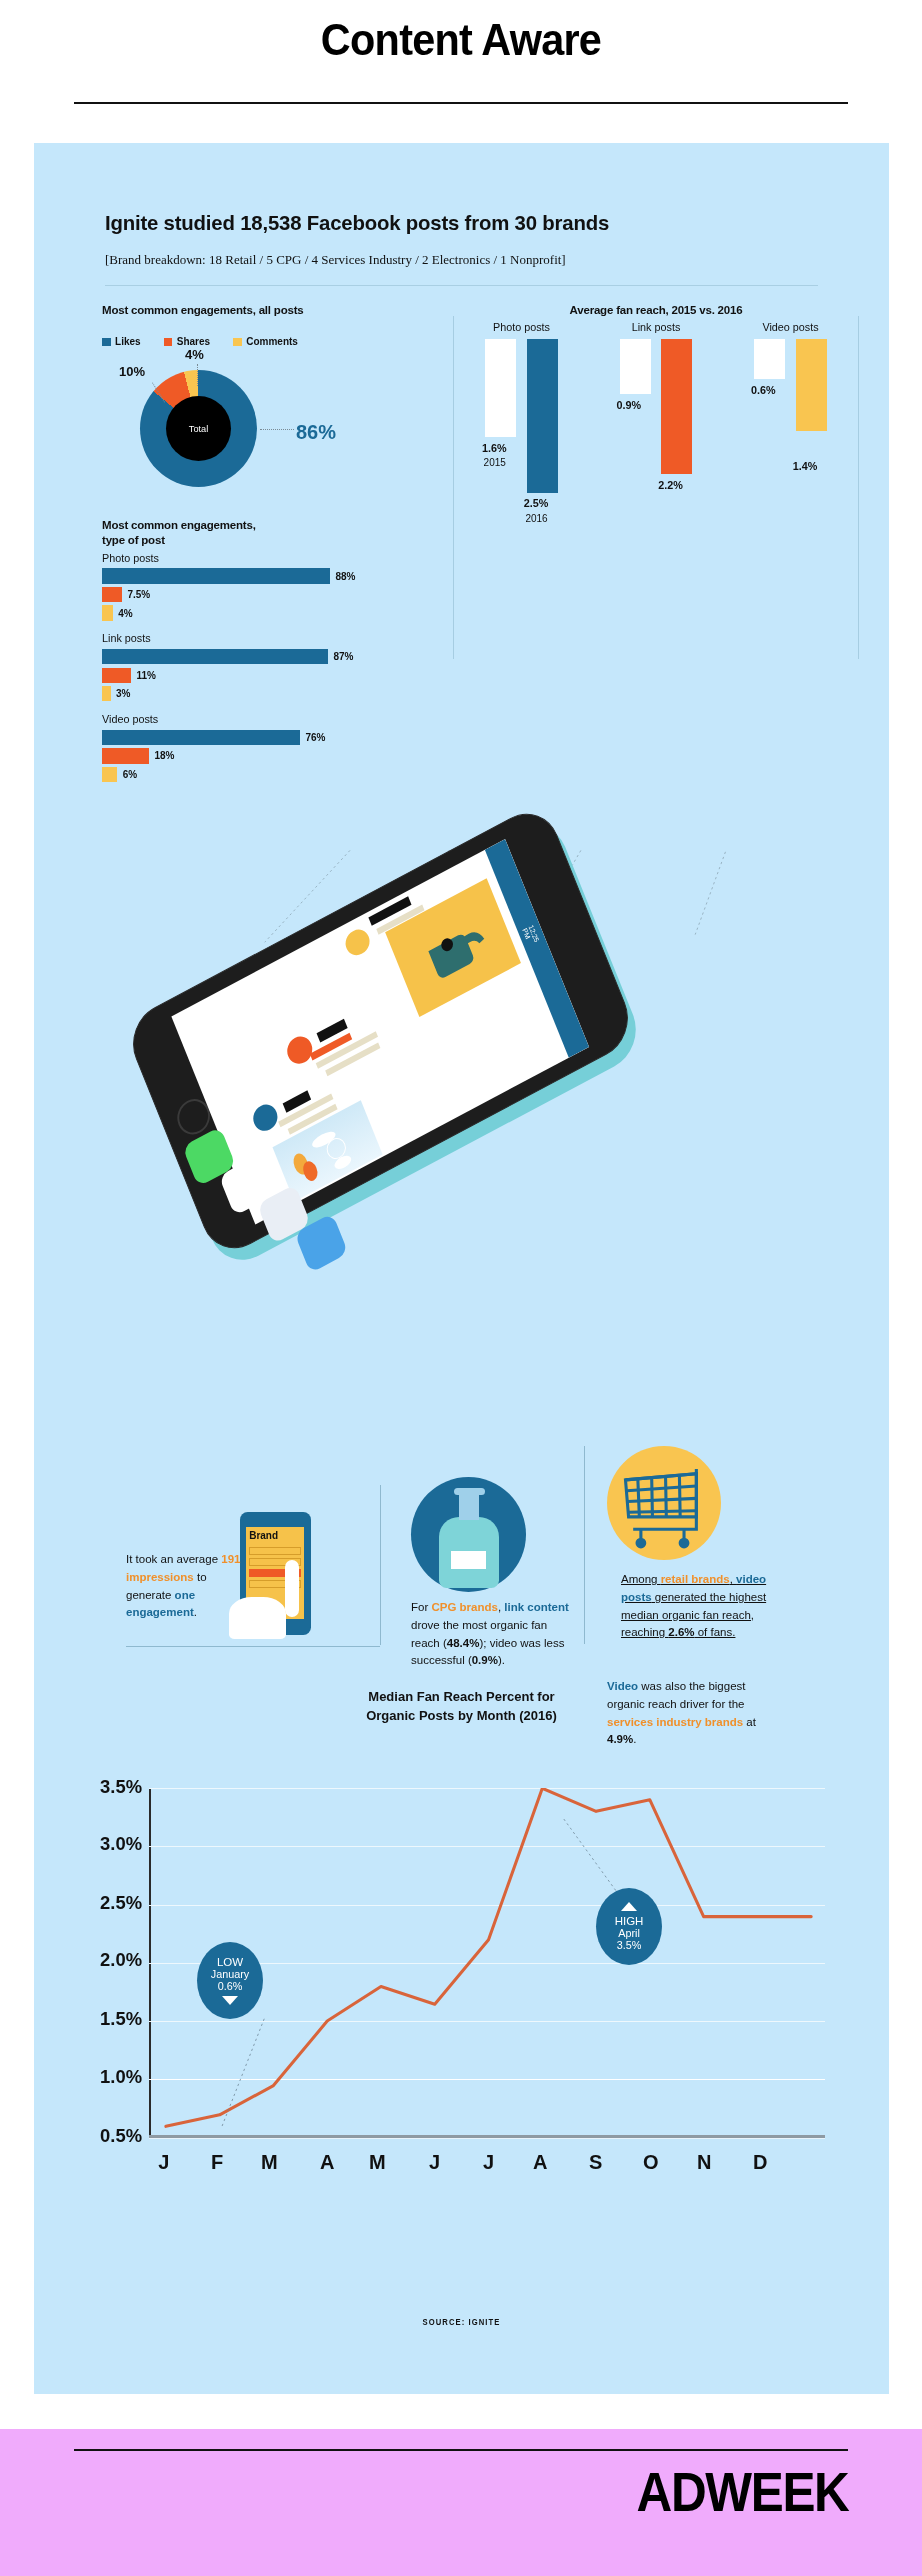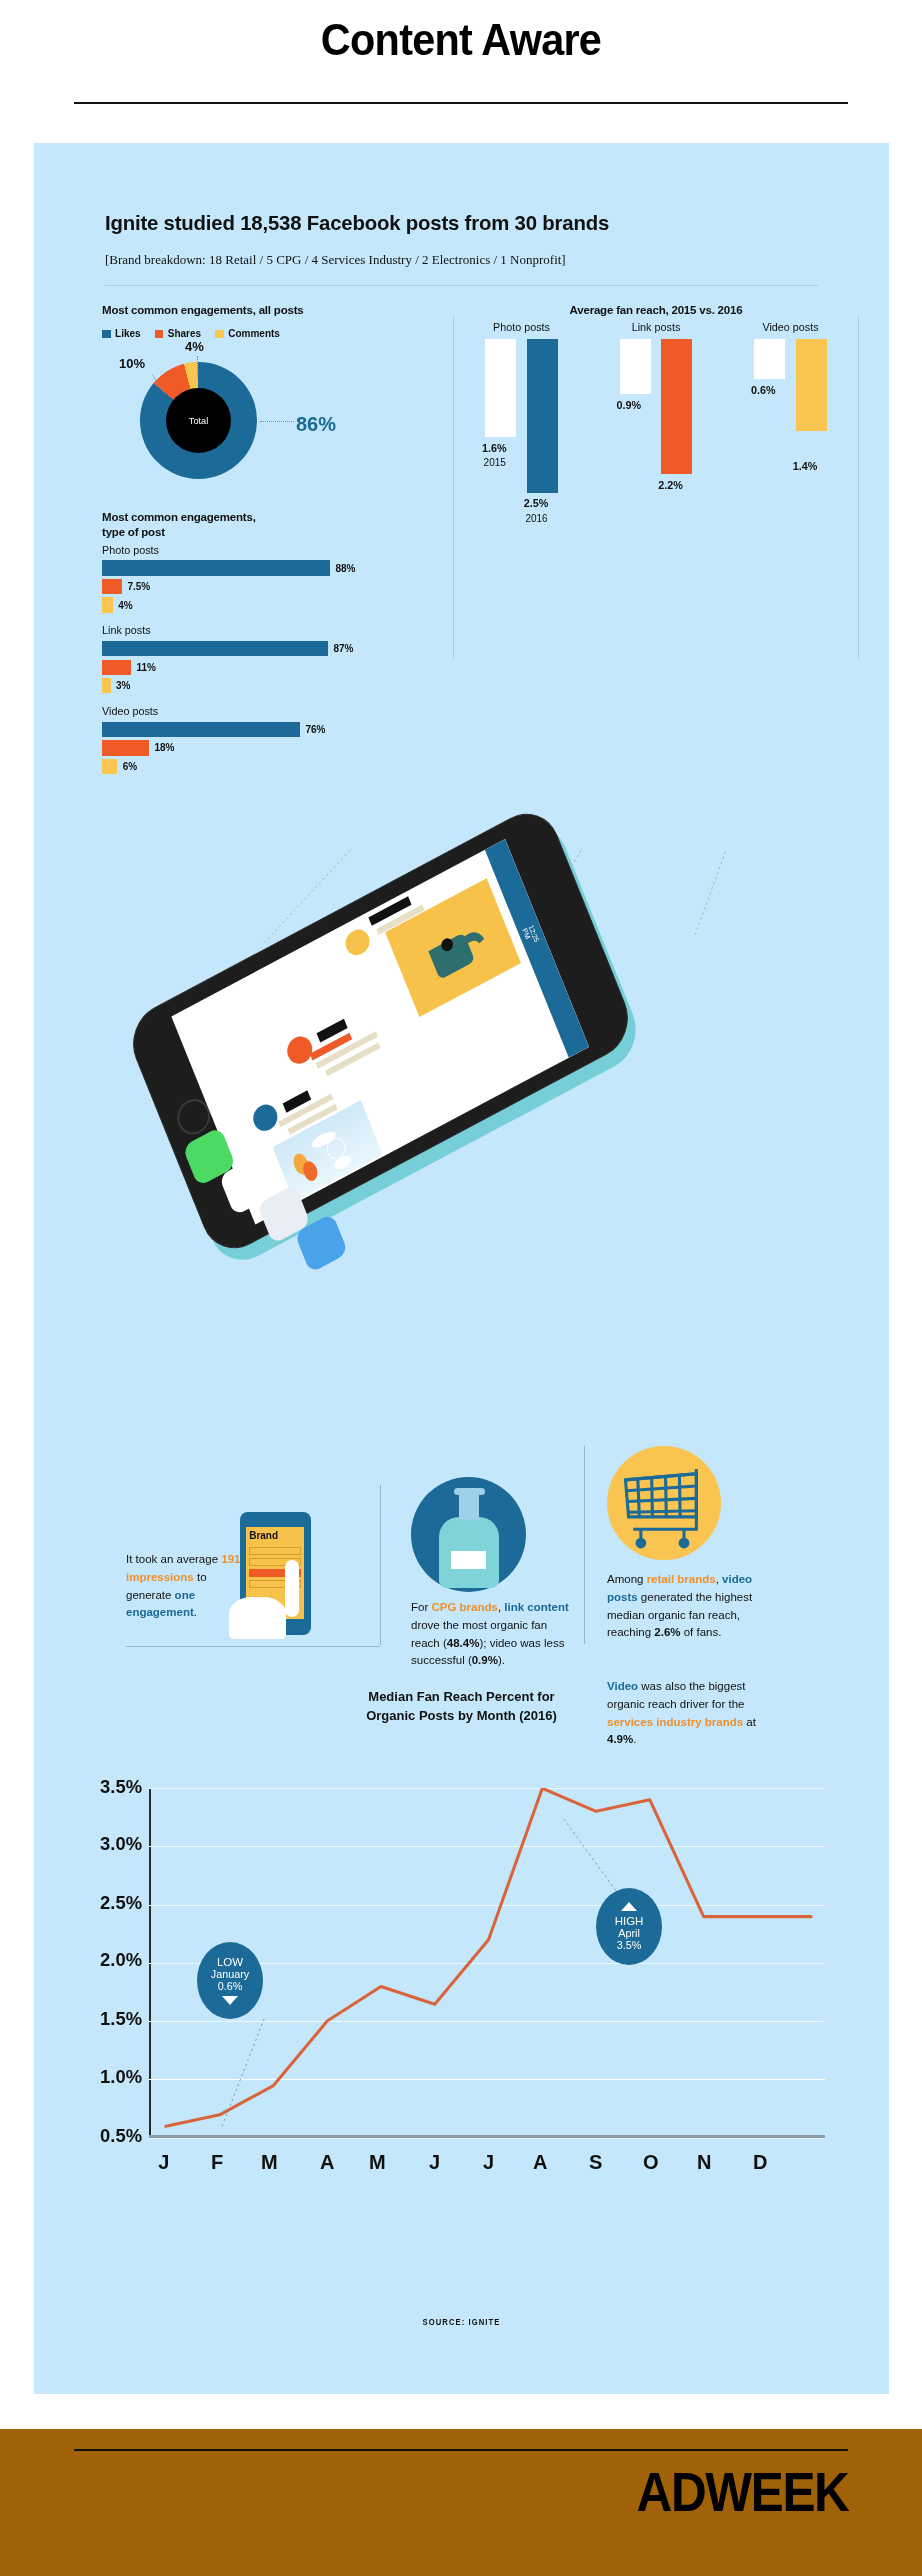--- a/index.html
+++ b/index.html
@@ -51,21 +51,21 @@
 
   .col-left { position: absolute; left: 68px; top: 0; width: 323px; }
   .col-right { position: absolute; left: 430px; top: 0; width: 384px; }
 
   .chart-h {
     font-weight: 900; font-size: 11.5px; color:#111; letter-spacing:-0.2px;
   }
   .chart-h.center { text-align: center; }
 
   
-  .legend { display:flex; gap:14px; margin-top: 12px; align-items:center; }
+  .legend { display:flex; gap:23px; margin-top: 20px; align-items:center; }
   .legend-item { display:flex; align-items:center; gap:4.6px; }
   .legend-sw { width: 8.5px; height: 8.5px; display:inline-block; }
   .legend-tx { font-size: 10px; color:#111; font-weight:600; }
 
   
   .donut-wrap { position: relative; width: 323px; height: 165px; margin-top: 6.1px; }
   .donut {
     position:absolute; left: 38px; top: 17px; width: 117px; height: 117px;
     border-radius: 50%;
   }
@@ -182,21 +182,21 @@
   .tri-down { width:0;height:0;border-left:8.5px solid transparent;border-right:8.5px solid transparent;border-top:9.2px solid #fff; margin-top:3.1px; }
   .tri-up { width:0;height:0;border-left:8.5px solid transparent;border-right:8.5px solid transparent;border-bottom:9.2px solid #fff; margin-bottom:3.1px; }
 
   .source {
     position:absolute; left:0; right:0; top: 2174px; text-align:center;
     font-size: 8.5px; letter-spacing: 1.2px; font-weight:700; color:#111;
     transform: scaleX(0.9);
   }
 
   
-  .footer { position:absolute; left:0; top: 2429px; width:922px; height: 147px; background:#a16207; }
+  .footer { position:absolute; left:0; top: 2429px; width:922px; height: 147px; background:#f0abfc; }
   .footer-rule { position:absolute; left: 74px; right: 74px; top: 20px; border-top: 2.3px solid #111; }
   .footer-logo {
     position:absolute; right: 74px; top: 31px;
     font-weight: 900; font-size: 55px; color:#000;
     letter-spacing: -1.5px; transform: scaleX(0.9); transform-origin: right;
   }
 </style>
 </head>
 <body>
 
@@ -456,21 +456,21 @@
           <path d="M24,44 L116,36 M26,58 L116,52 M27,72 L116,68 M28,86 L116,84"></path>
           <path d="M40,42 L42,92 M58,41 L59,92 M76,39 L77,92 M94,38 L95,92"></path>
           <path d="M116,30 L116,108 L34,108"></path>
           <path d="M44,108 L44,120 M100,108 L100,120"></path>
         </g>
         <circle cx="44" cy="126" r="7" fill="#1b6a97"></circle>
         <circle cx="100" cy="126" r="7" fill="#1b6a97"></circle>
       </svg>
     </div>
 
-    <div class="mid-col" style="left:573px; top:240px; width:177px;">
+    <div class="mid-col" style="left:587px; top:240px; width:177px;text-decoration:underline;">
       <span>Among </span><span class="b-orange">retail brands</span><span>, </span><span class="b-blue">video posts</span><span> generated the highest median organic fan reach, reaching </span><span class="b-black">2.6%</span><span> of fans.</span>
     </div>
 
     <div class="mid-col" style="left:573px; top:347px; width:177px;">
       <span class="b-blue">Video</span><span> was also the biggest organic reach driver for the </span><span class="b-orange">services industry brands</span><span> at </span><span class="b-black">4.9%</span><span>.</span>
     </div>
 
   </div>
 
   <div class="linechart">

